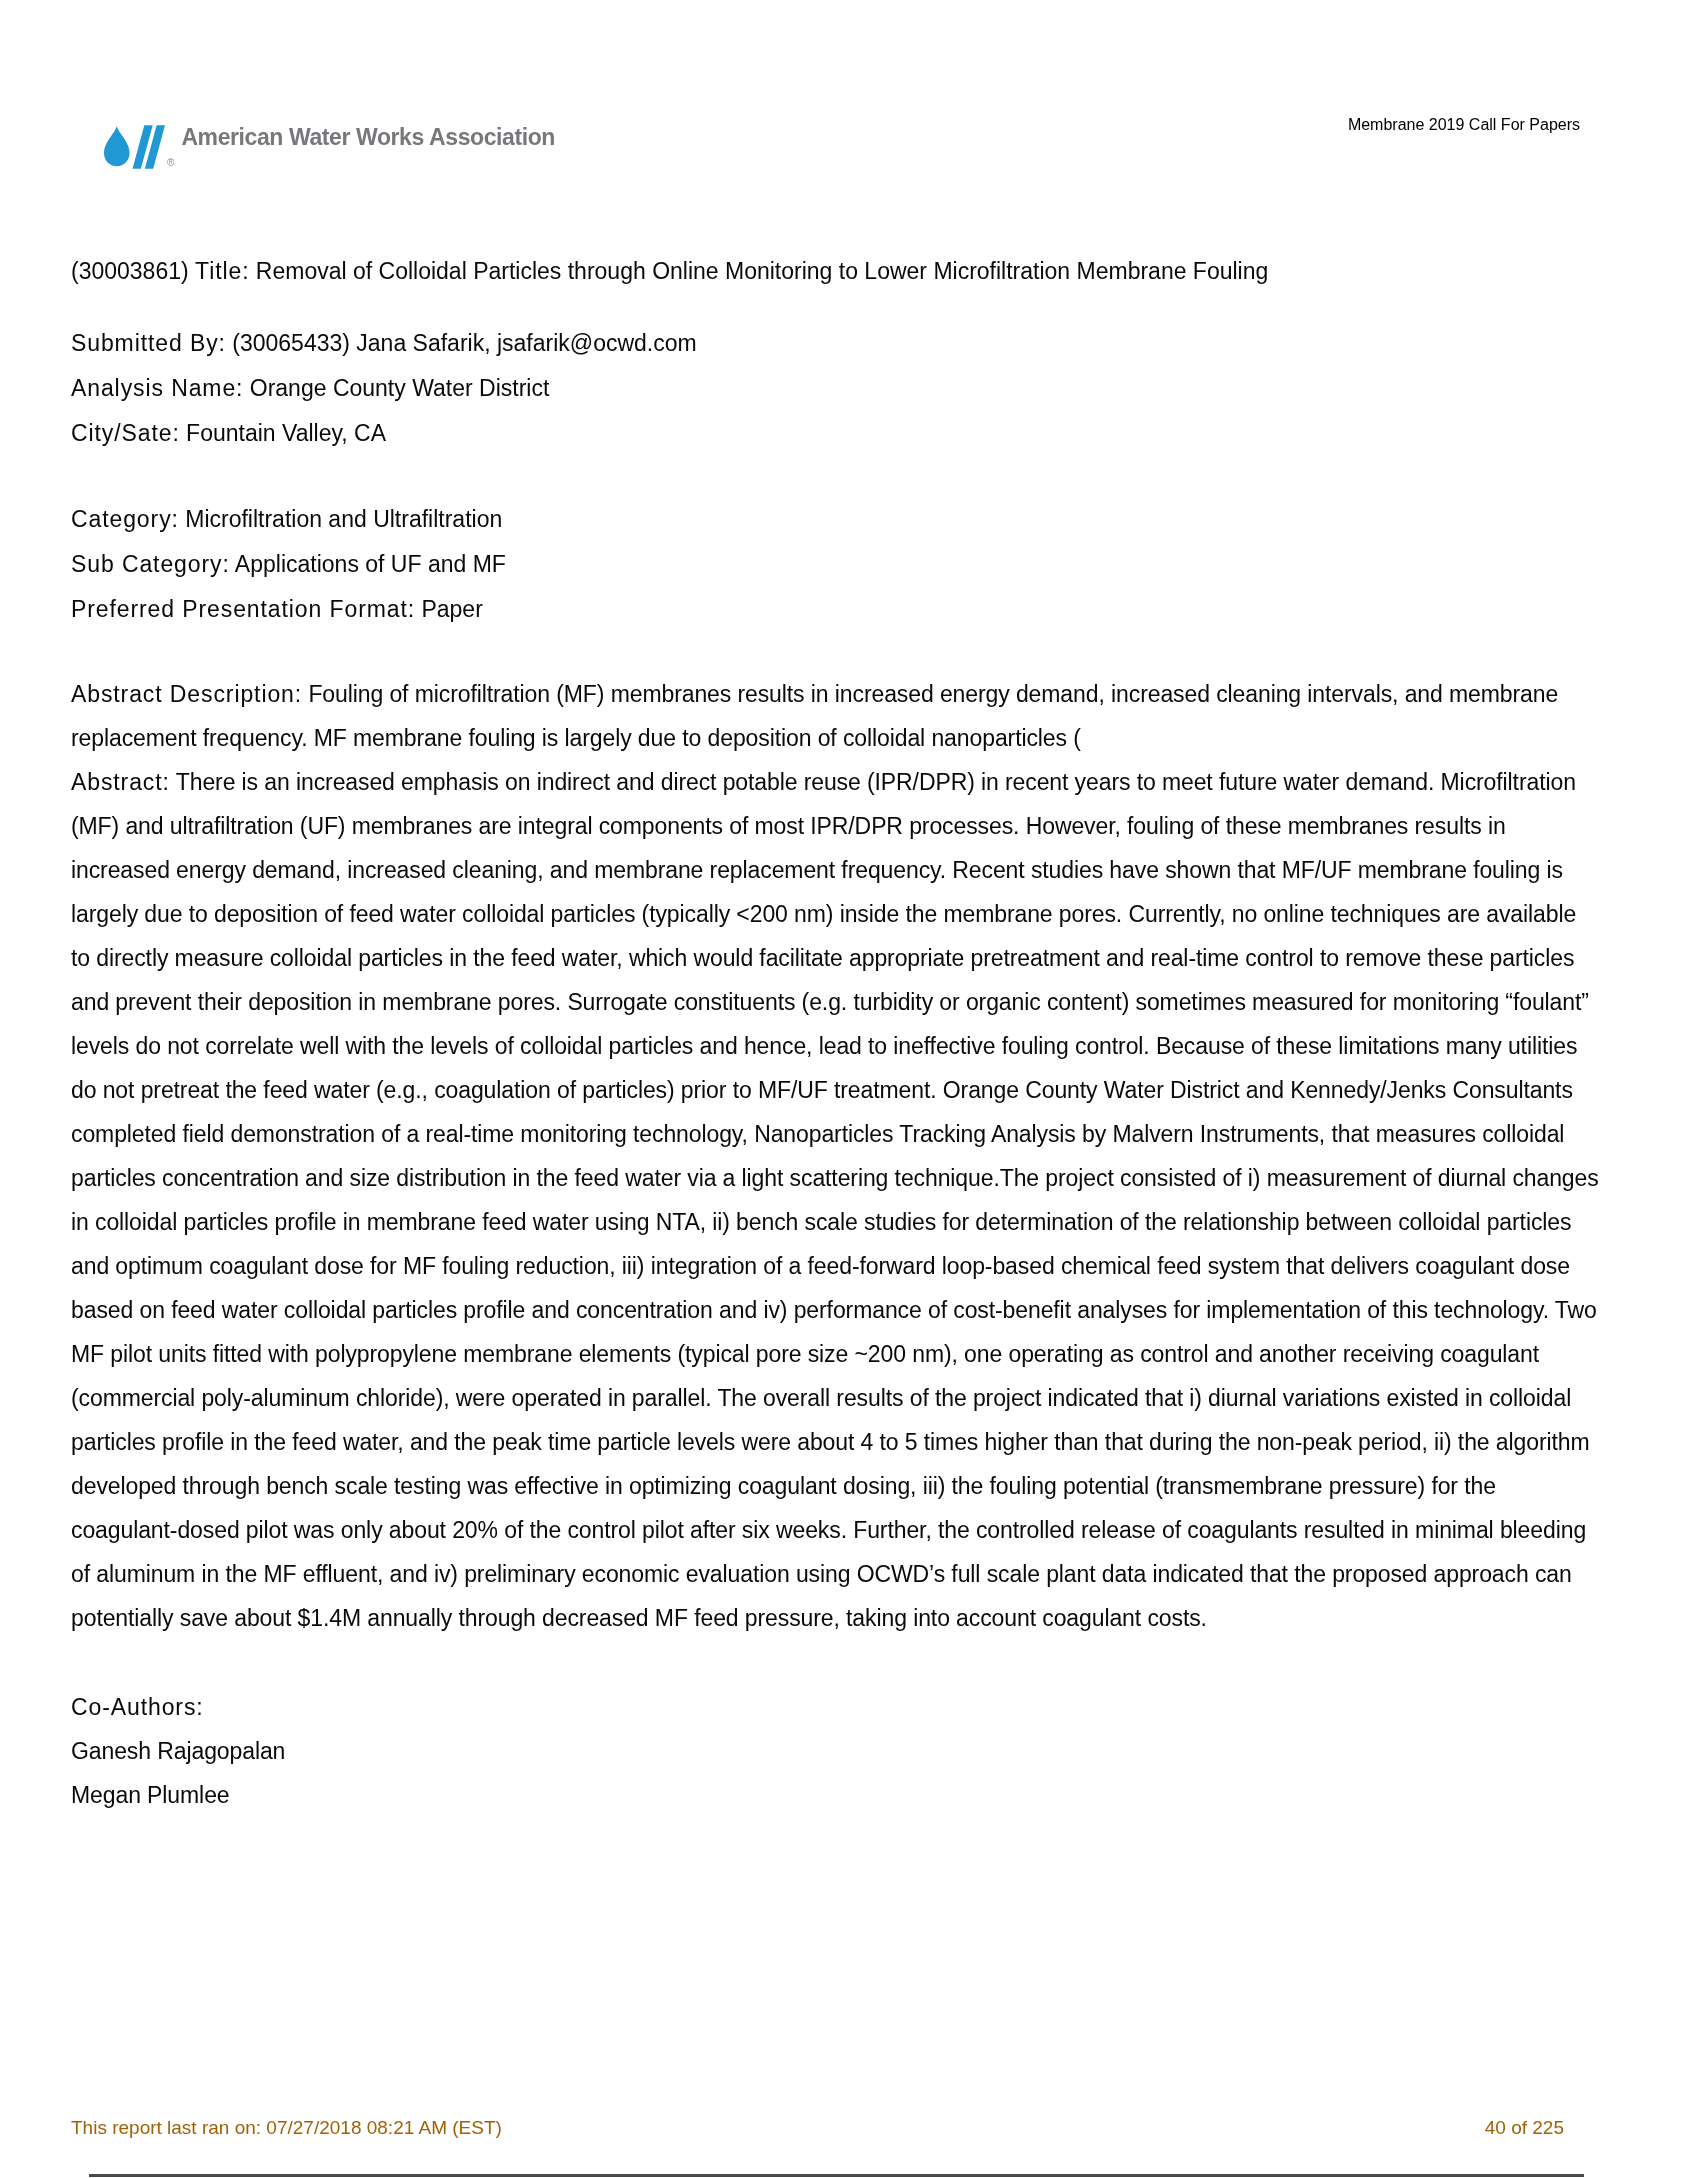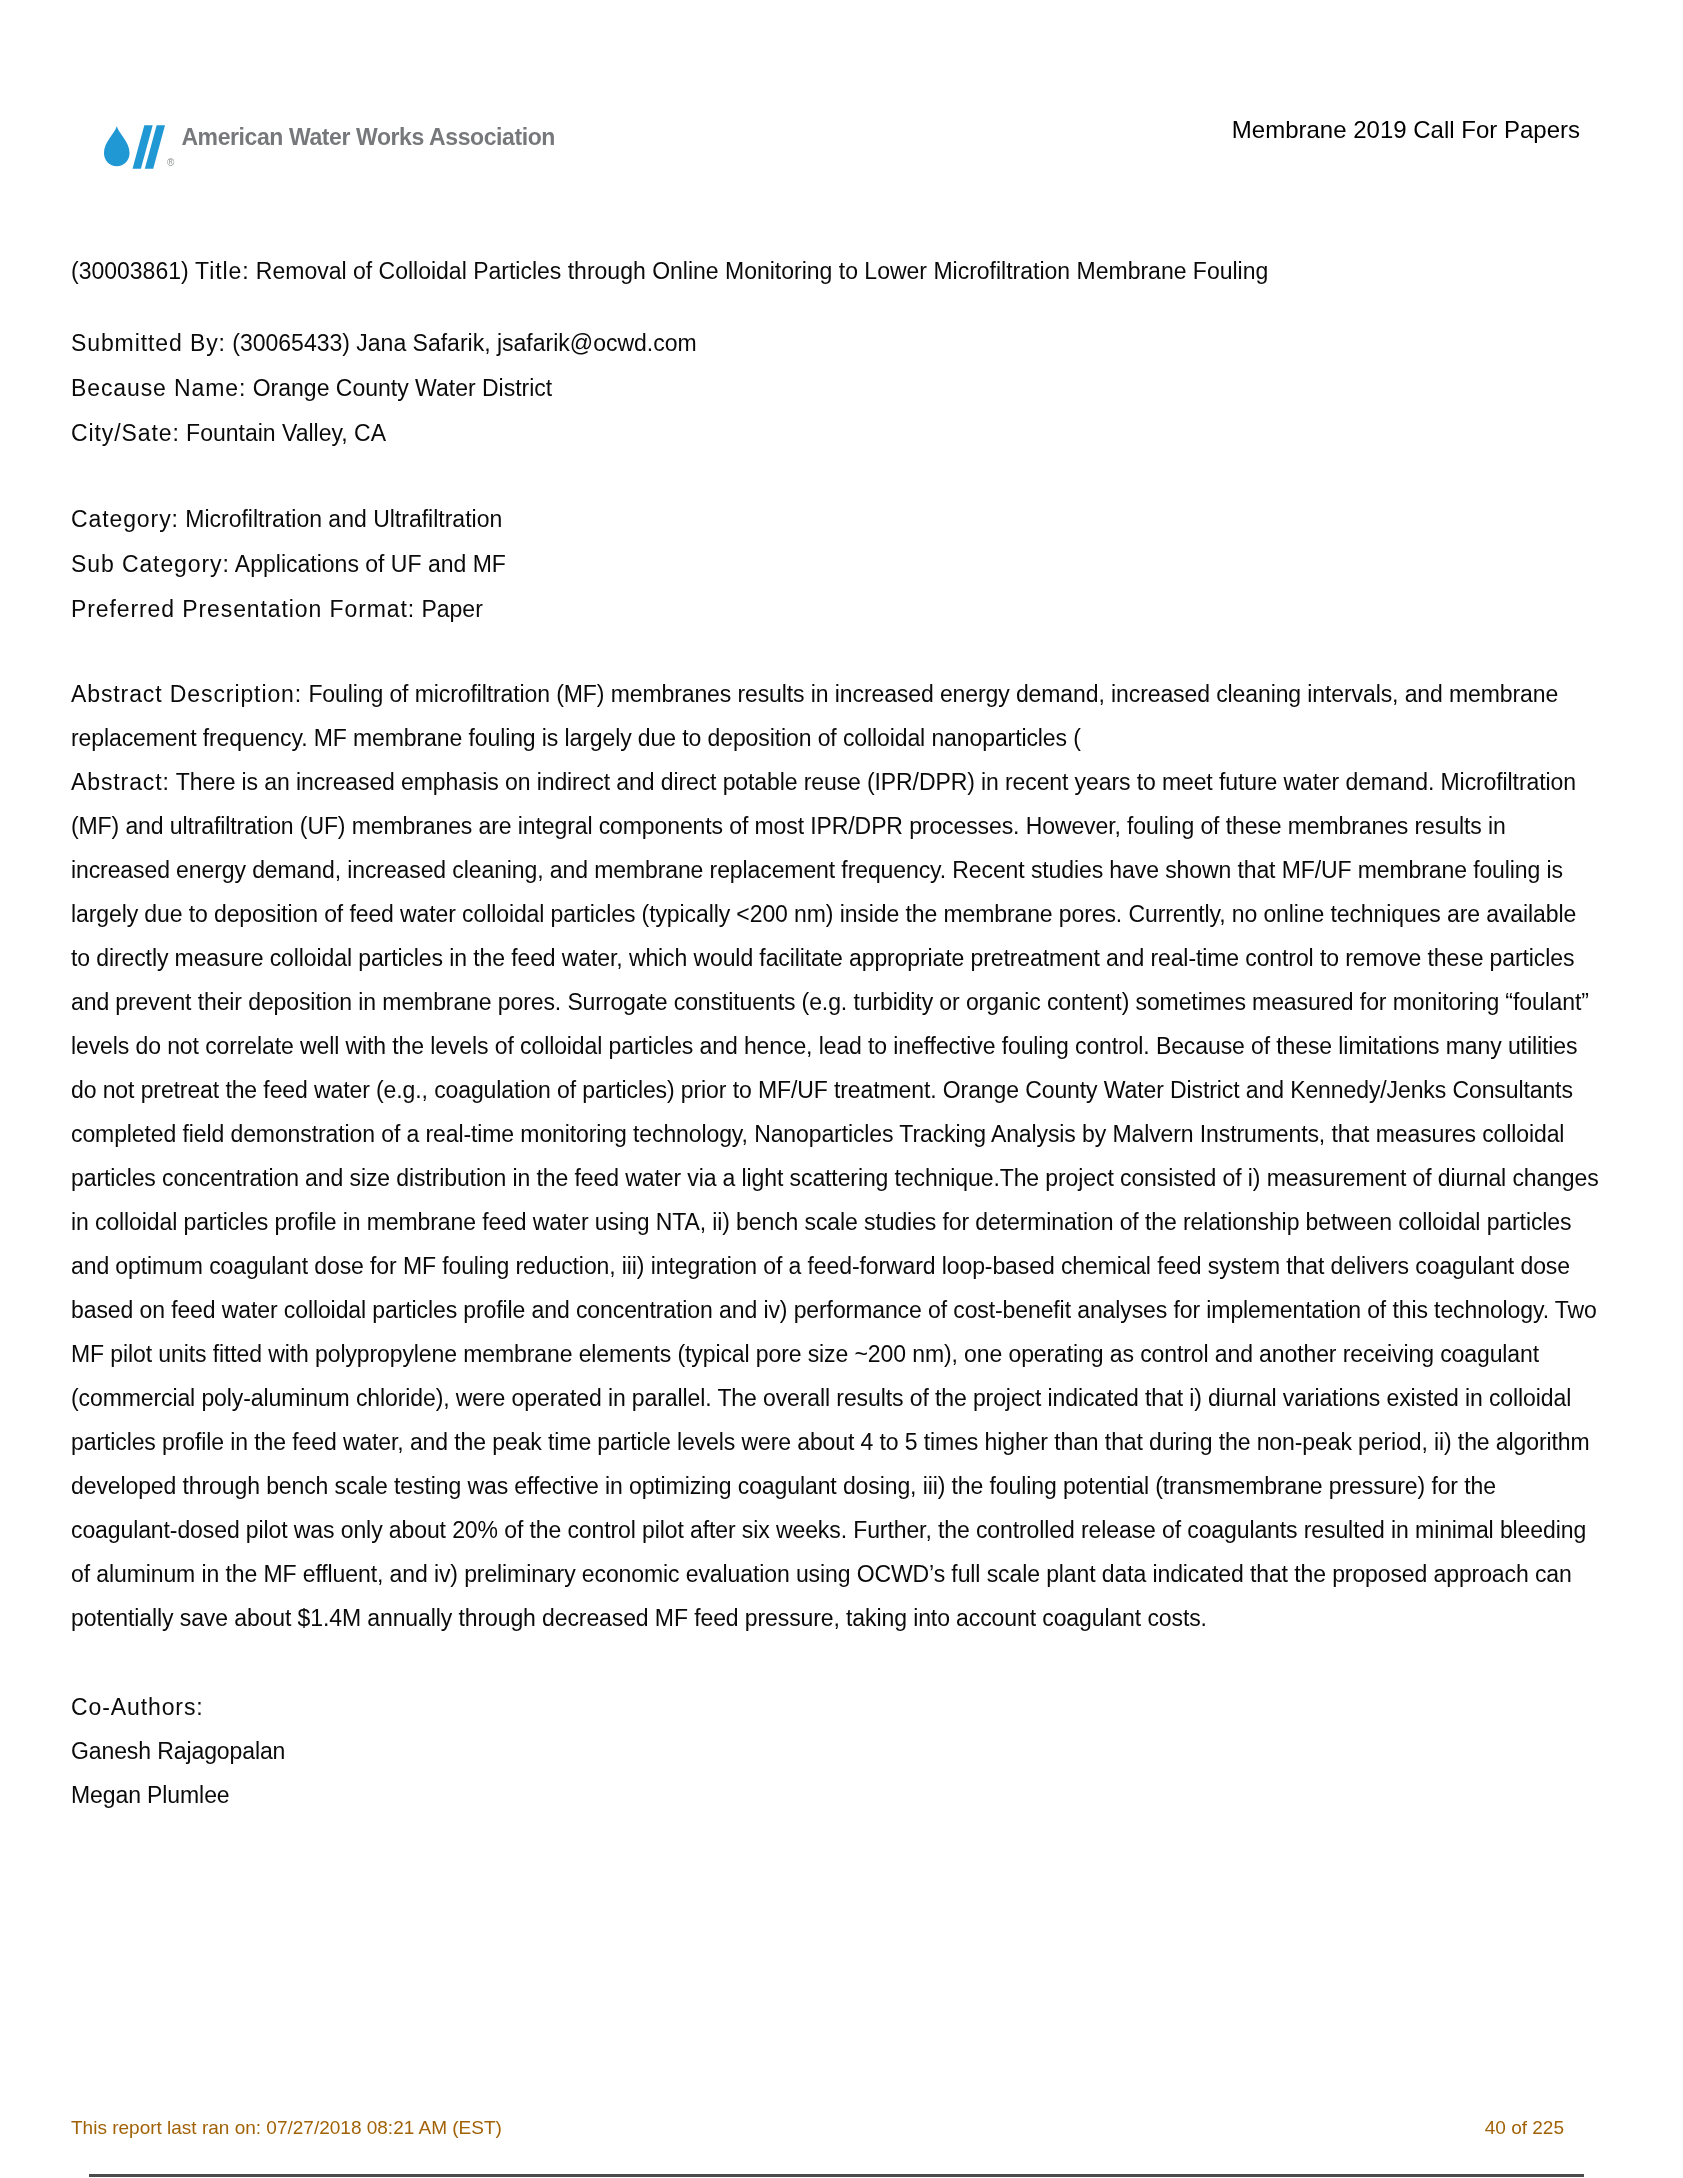--- a/index.html
+++ b/index.html
@@ -15,21 +15,21 @@
   }
 
   
   .logo { position: absolute; left: 102px; top: 123px; display: flex; align-items: flex-end; }
   .logo svg { display: block; }
   .logo .reg { font-size: 10px; color: #8b8d90; line-height: 1; margin: 0 0 1px 2px; }
   .logo .logo-text {
     font-size: 23px; font-weight: bold; color: #77787b;
     letter-spacing: -0.4px; line-height: 1; margin: 0 0 20px 7px;
   }
-  .report-title { position: absolute; top: 116px; right: 103px; font-size: 24px; color: #000; }
+  .report-title { position: absolute; top: 116px; right: 103px; font-size: 16px; color: #000; }
 
   
   .title-line { position: absolute; left: 71px; right: 69px; top: 257px; font-size: 23px; line-height: 28px; }
 
   
   .field-block { position: absolute; left: 71px; right: 69px; }
   #submitted-block { top: 321px; }
   #category-block { top: 497px; }
   .field-row { font-size: 23px; line-height: 45px; }
   .label { letter-spacing: 0.9px; }
@@ -58,21 +58,21 @@
     <span class="reg">®</span>
     <span class="logo-text">American Water Works Association</span>
   </div>
 
   <div class="report-title">Membrane 2019 Call For Papers</div>
 
   <div class="title-line"><span>(30003861)</span> <span class="label">Title:</span> <span>Removal of Colloidal Particles through Online Monitoring to Lower Microfiltration Membrane Fouling</span></div>
 
   <div class="field-block" id="submitted-block">
     <div class="field-row"><span class="label">Submitted By:</span> <span>(30065433) Jana Safarik, jsafarik@ocwd.com</span></div>
-    <div class="field-row"><span class="label">Because Name:</span> <span>Orange County Water District</span></div>
+    <div class="field-row"><span class="label">Analysis Name:</span> <span>Orange County Water District</span></div>
     <div class="field-row"><span class="label">City/Sate:</span> <span>Fountain Valley, CA</span></div>
   </div>
 
   <div class="field-block" id="category-block">
     <div class="field-row"><span class="label">Category:</span> <span>Microfiltration and Ultrafiltration</span></div>
     <div class="field-row"><span class="label">Sub Category:</span> <span>Applications of UF and MF</span></div>
     <div class="field-row"><span class="label">Preferred Presentation Format:</span> <span>Paper</span></div>
   </div>
 
   <div class="main">

